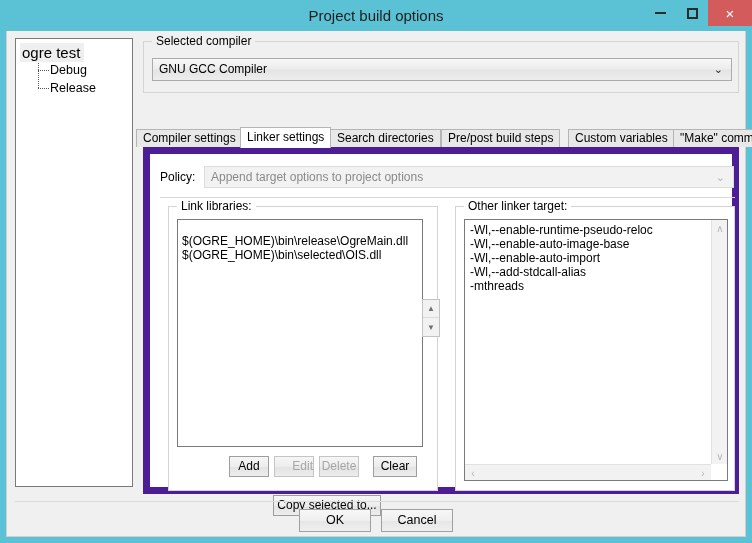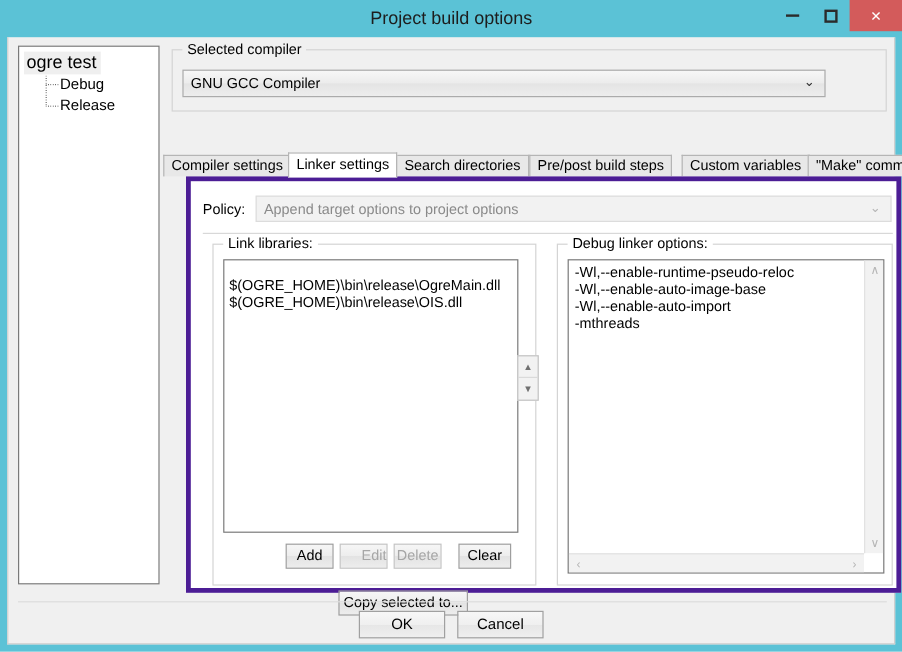--- a/index.html
+++ b/index.html
@@ -90,21 +90,21 @@
     position: absolute; top: -8px; left: 8px;
     background: #F0F0F0; padding: 0 4px;
     font-size: 12px; color: #000; white-space: nowrap;
   }
 
   #compiler-group {
     left: 136px; top: 10px; width: 596px; height: 52px;
   }
   #compiler-combo {
     position: absolute; left: 8px; top: 16px;
-    width: 536px; height: 23px;
+    width: 580px; height: 23px;
     background: linear-gradient(to bottom, #F7F7F7 0%, #ECECEC 48%, #E4E4E4 52%, #EDEDED 100%);
     border: 1px solid #ABABAB;
   }
   #compiler-combo-text {
     position: absolute; left: 6px; top: 0; height: 21px; line-height: 21px;
     font-size: 12px;
   }
   .combo-arrow {
     position: absolute; right: 8px; top: 0; height: 21px; line-height: 21px;
     font-size: 11px; color: #2b2b2b;
@@ -121,21 +121,21 @@
     white-space: nowrap; cursor: default;
   }
   .tab.active {
     top: 0; height: 21px; line-height: 19px;
     background: #FFFFFF; border-color: #B5B5B5; z-index: 5;
   }
 
   #tabpage {
     position: absolute; left: 136px; top: 116px;
     width: 596px; height: 347px;
-    background: #FFFFFF; border: 4px solid #4c1d95; margin-left: 12px;
+    background: #FFFFFF; border: 7px solid #4c1d95;
   }
 
   
   #policy-label {
     position: absolute; left: 10px; top: 16px; font-size: 12px;
   }
   #policy-combo {
     position: absolute; left: 54px; top: 12px;
     width: 530px; height: 22px;
     background: #F2F2F2; border: 1px solid #DCDCDC;
@@ -298,42 +298,43 @@
     <div id="policy-combo">
       <div id="policy-combo-text">Append target options to project options</div>
       <div class="combo-arrow">⌄</div>
     </div>
     <div id="policy-sep"></div>
 
     <div class="groupbox" id="links-group">
       <div class="gb-title">Link libraries:</div>
       <div id="links-list">
         <div class="list-line">$(OGRE_HOME)\bin\release\OgreMain.dll</div>
-        <div class="list-line">$(OGRE_HOME)\bin\release\OIS.dll</div>
+        <div class="list-line">$(OGRE_HOME)\bin\selected\OIS.dll</div>
       </div>
 
       <div class="btn" id="btn-add">Add</div>
       <div class="btn disabled" id="btn-edit">Edit</div>
       <div class="btn disabled" id="btn-delete">Delete</div>
       <div class="btn" id="btn-clear">Clear</div>
       <div class="btn" id="btn-copy">Copy selected to...</div>
     </div>
 
     <div id="spinner">
       <div class="spin-btn" id="spin-up">▲</div>
       <div class="spin-btn" id="spin-down">▼</div>
     </div>
 
     <div class="groupbox" id="other-group">
-      <div class="gb-title">Debug linker options:</div>
+      <div class="gb-title">Other linker target:</div>
       <div id="other-box">
         <div id="other-text">
           <div class="list-line">-Wl,--enable-runtime-pseudo-reloc</div>
           <div class="list-line">-Wl,--enable-auto-image-base</div>
           <div class="list-line">-Wl,--enable-auto-import</div>
+          <div class="list-line">-Wl,--add-stdcall-alias</div>
           <div class="list-line">-mthreads</div>
         </div>
         <div id="other-vscroll">
           <div class="sb-arrow" id="vs-up">∧</div>
           <div class="sb-arrow" id="vs-down">∨</div>
         </div>
         <div id="other-hscroll">
           <div class="sb-arrow" id="hs-left">‹</div>
           <div class="sb-arrow" id="hs-right">›</div>
         </div>

